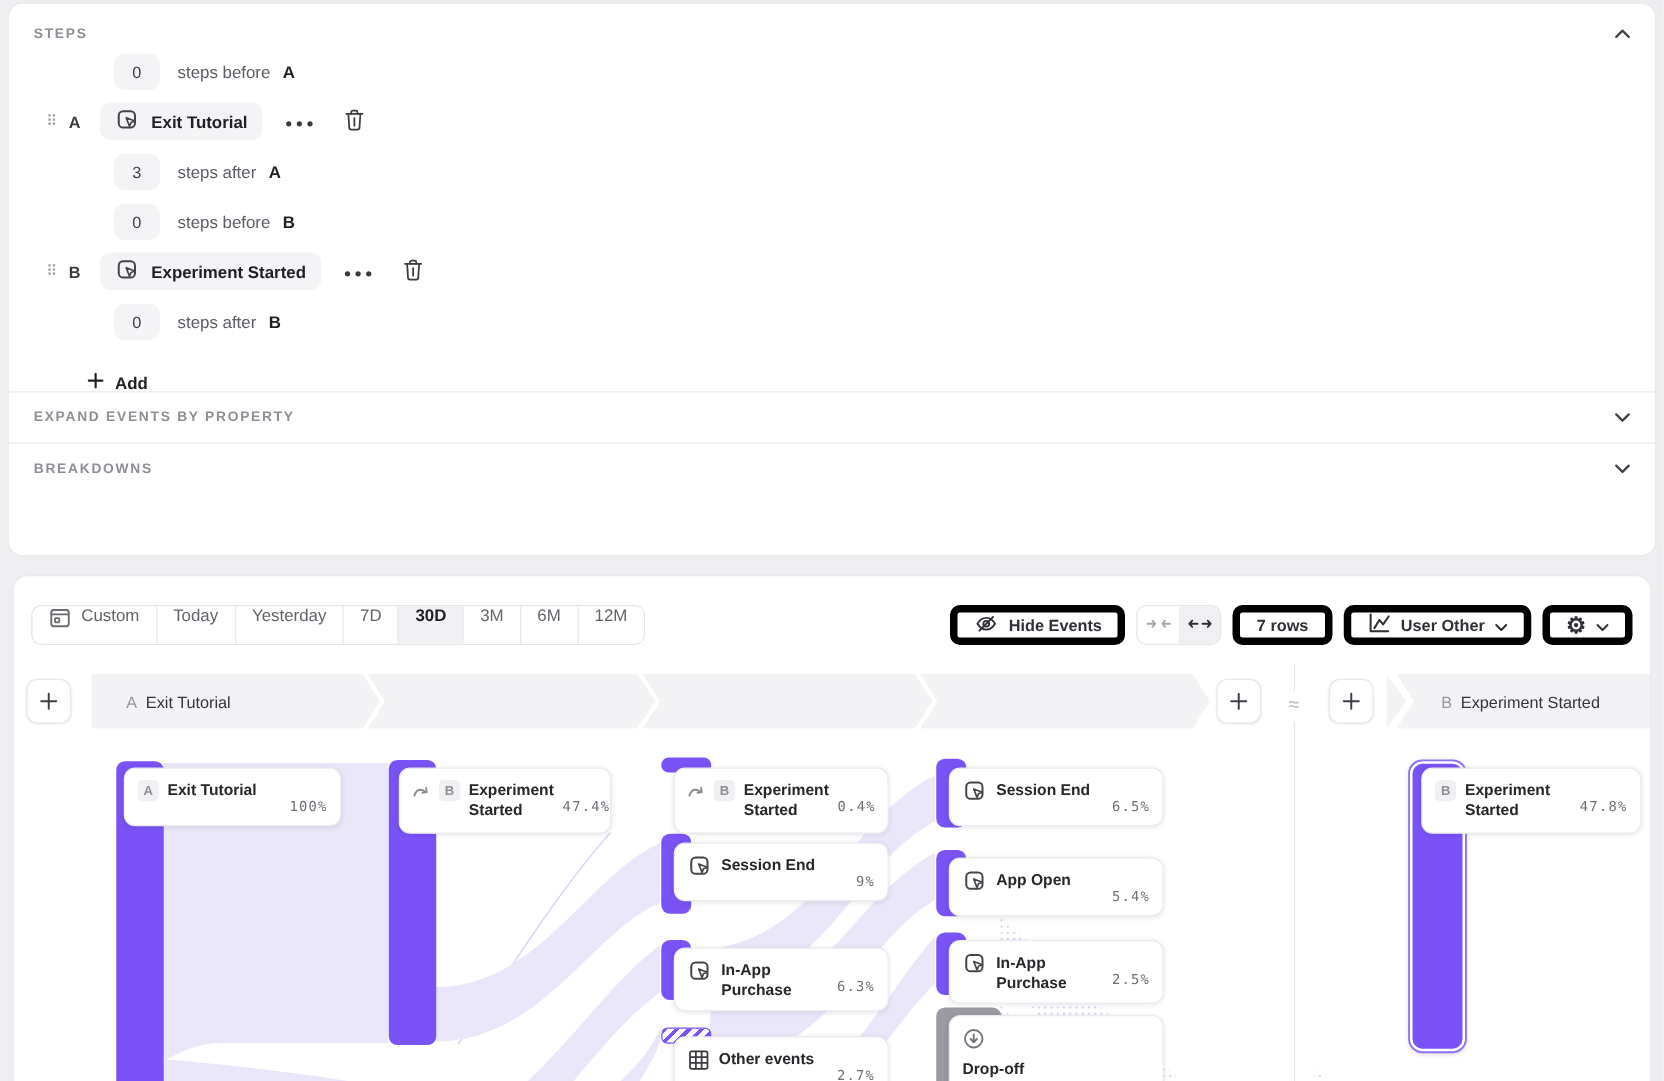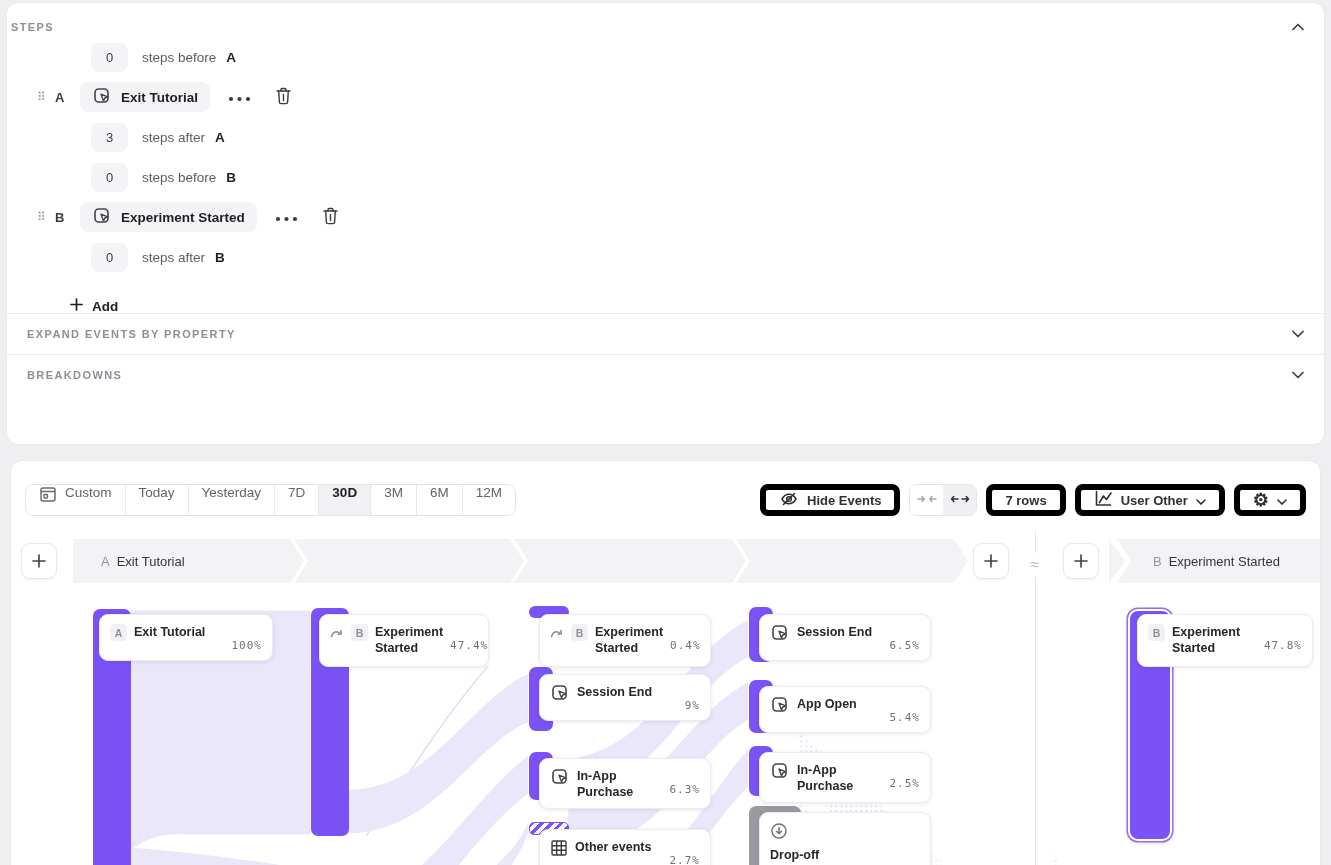--- a/index.html
+++ b/index.html
@@ -1,21 +1,21 @@
 <!DOCTYPE html>
 <html><head>
 <meta charset="utf-8">
 <style>
   * { margin:0; padding:0; box-sizing:border-box; }
   html,body { width:1331px; height:865px; overflow:hidden; }
   body { background:#efeff2; font-family:"Liberation Sans", sans-serif; color:#26262b; }
 
   
   .top-card { margin:2px 6px 0 6px; background:#fff; border:1px solid #e9e9ee; border-radius:12px; height:443px; position:relative; }
-  .steps-title-row { display:flex; align-items:center; justify-content:space-between; padding:14px 20px 0 4px; height:34px;text-align:right; }
+  .steps-title-row { display:flex; align-items:center; justify-content:space-between; padding:14px 20px 0 20px; height:34px;text-align:right; }
   .section-label { font-size:11px; letter-spacing:1.4px; color:#8e8e96; font-weight:600; }
   .chev { display:inline-flex; }
 
   .steps-rows { }
   .srow { height:40px; display:flex; align-items:center; }
   .count-row { padding-left:84px; }
   .count-pill { width:37px; height:29px; background:#f4f4f6; border-radius:8px; display:flex; align-items:center; justify-content:center; font-size:13px; color:#3c3c42; }
   .count-text { margin-left:14px; font-size:13.5px; color:#5c5c64; }
   .count-ref { margin-left:10px; font-size:13.5px; font-weight:700; color:#1f1f24; }
   .event-row { padding-left:30px; }

